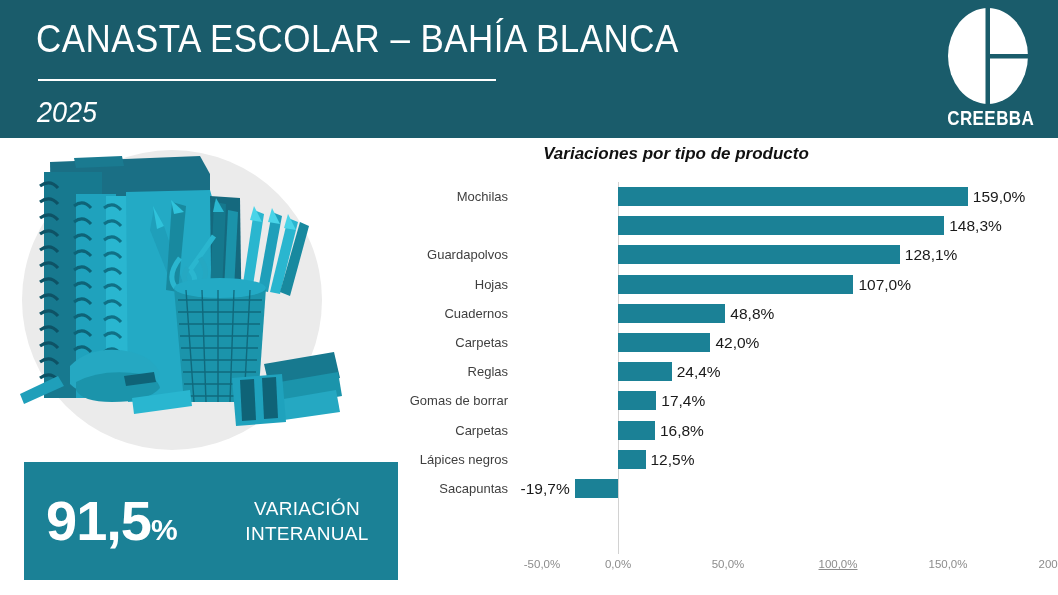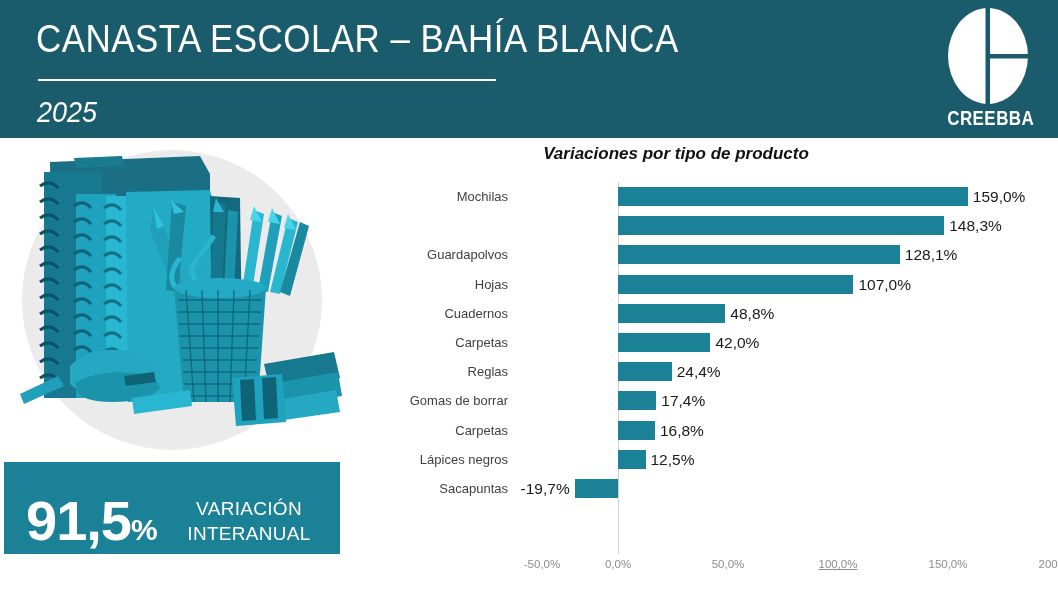--- a/index.html
+++ b/index.html
@@ -105,25 +105,26 @@
     position: absolute;
     left: 14px;
     top: 0px;
     width: 340px;
     height: 300px;
   }
 
   
   #stat-box {
     position: absolute;
-    left: 4px;
+    left: 24px;
     top: 462px;
     width: 336px;
-    height: 92px;
+    height: 118px;
     background: #1b8196;
+    padding-left: 38px;
   }
   #stat-value {
     position: absolute;
     left: 22px;
     top: 28px;
     color: #ffffff;
     font-size: 56px;
     font-weight: 700;
     line-height: 62px;
     letter-spacing: -1px;

